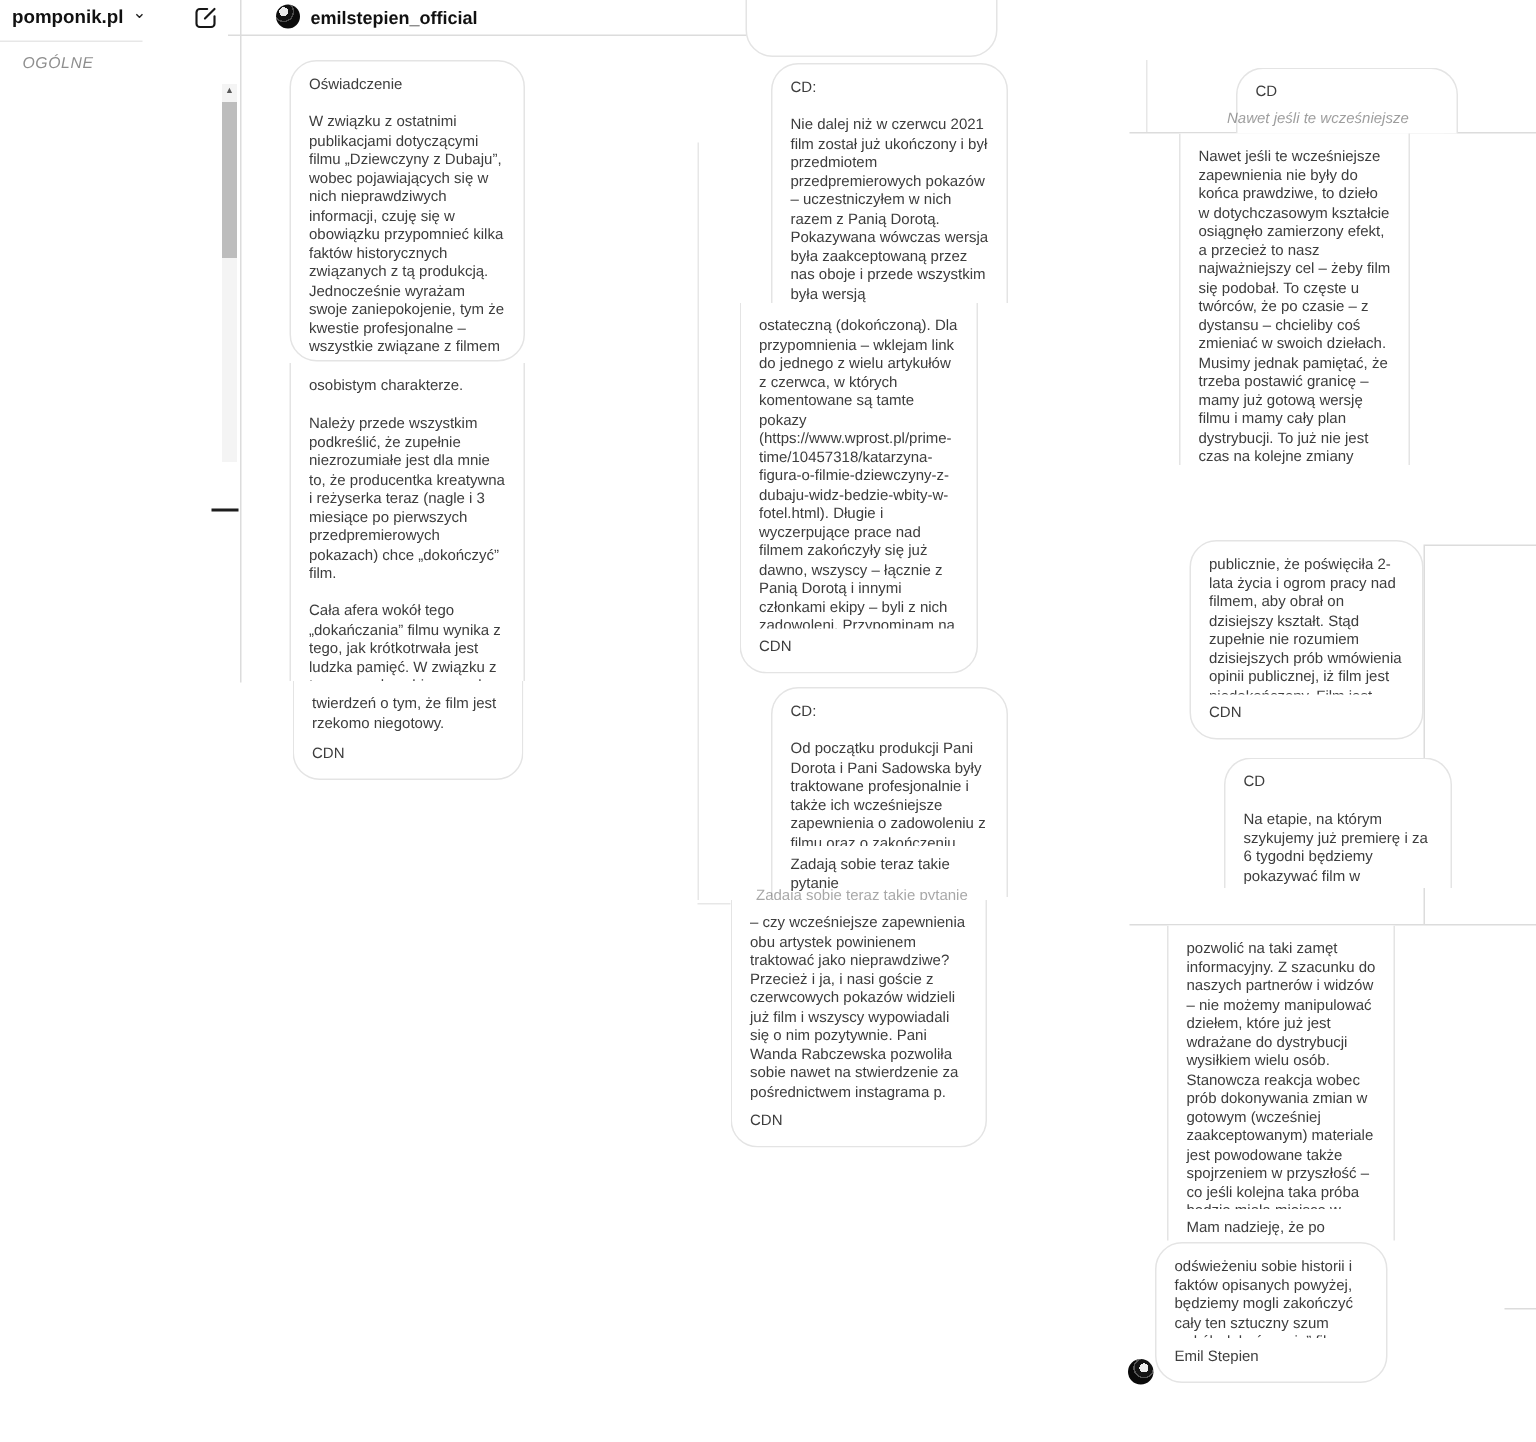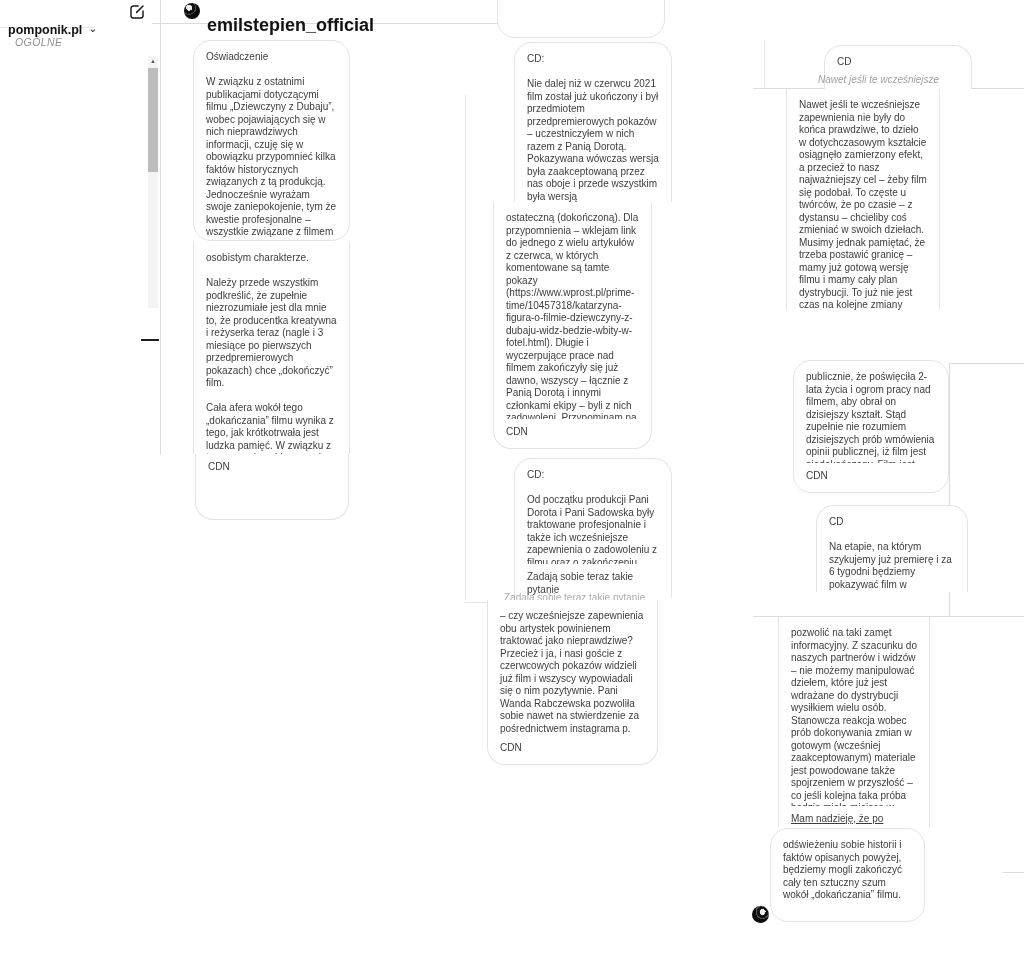--- a/index.html
+++ b/index.html
@@ -4,26 +4,26 @@
 <style>
   html,body{margin:0;padding:0;background:#fff;}
   #canvas{
     position:relative;width:1024px;height:961px;overflow:hidden;background:#fff;
     font-family:"Liberation Sans","DejaVu Sans",sans-serif;color:#3d3d3d;
   }
   .seam{position:absolute;background:#dcdcdc;}
   .seam.light{background:#e7e7e7;}
   
   .acct{position:absolute;left:8px;top:4px;display:flex;align-items:center;gap:6px;
-        font-size:12.5px;font-weight:700;color:#111;cursor:pointer;margin-top:19px;}
+        font-size:12.5px;font-weight:700;color:#111;cursor:pointer;}
   .chev{font-size:11px;font-weight:400;color:#222;line-height:10px;transform:translateY(-2px);}
   .compose{position:absolute;left:128px;top:3px;width:18px;height:18px;cursor:pointer;}
   .hdr-avatar{position:absolute;left:184px;top:3px;width:16px;height:16px;border-radius:50%;
     background:radial-gradient(circle at 32% 30%, #e8e8e8 0 3px, #101010 3px 6px, #4a4a4a 6px 7px, #0b0b0b 7px);}
-  .chat-title{position:absolute;left:207px;top:15px;font-size:18px;font-weight:700;color:#111;text-align:center;}
+  .chat-title{position:absolute;left:207px;top:5px;font-size:12px;font-weight:700;color:#111;text-align:center;}
   .info{position:absolute;left:505px;top:1px;width:16px;height:16px;border:1.5px solid #1f1f1f;border-radius:50%;
     display:flex;align-items:center;justify-content:center;font-size:9.5px;font-weight:700;color:#1f1f1f;
     font-family:"Liberation Serif","DejaVu Serif",serif;cursor:pointer;}
   
   .section-label{position:absolute;left:15px;top:36px;font-size:10.5px;color:#8f8f8f;letter-spacing:.4px;font-style:italic;}
   .sb-track{position:absolute;left:148px;top:56px;width:10px;height:252px;background:#f4f4f4;}
   .sb-arrow{position:absolute;left:148px;top:57px;width:10px;text-align:center;font-size:6px;color:#5a5a5a;line-height:8px;cursor:pointer;}
   .sb-thumb{position:absolute;left:148px;top:68px;width:10px;height:104px;background:#bdbdbd;cursor:pointer;}
   .dash{position:absolute;left:141px;top:339px;width:18px;height:2px;background:#1d1d1d;}
   
@@ -86,20 +86,21 @@
 W związku z ostatnimi publikacjami dotyczącymi filmu „Dziewczyny z Dubaju”, wobec pojawiających się w nich nieprawdziwych informacji, czuję się w obowiązku przypomnieć kilka faktów historycznych związanych z tą produkcją. Jednocześnie wyrażam swoje zaniepokojenie, tym że kwestie profesjonalne – wszystkie związane z filmem – stają się bronią wymierzoną przeciwko mnie w walce o czysto</div>
   </div>
   <div class="bubble cut-both" style="left:193px;top:242px;width:157px;height:212px;">
     <div class="bb-body">osobistym charakterze.
 
 Należy przede wszystkim podkreślić, że zupełnie niezrozumiałe jest dla mnie to, że producentka kreatywna i reżyserka teraz (nagle i 3 miesiące po pierwszych przedpremierowych pokazach) chce „dokończyć” film.
 
 Cała afera wokół tego „dokańczania” filmu wynika z tego, jak krótkotrwała jest ludzka pamięć. W związku z tym pozwolę sobie na małą retrospekcję, która pozwoli krytycznie ocenić wiarygodność</div>
   </div>
   <div class="bubble cut-top" style="left:195px;top:454px;width:154px;height:66px;">
+    <div class="bb-body">twierdzeń o tym, że film jest rzekomo niegotowy.</div>
     <div class="bb-foot">CDN</div>
   </div>
 
   <div class="bubble r18" style="left:497px;top:-24px;width:168px;height:62px;"></div>
   <div class="bubble cut-bottom" style="left:495px;top:42px;width:158px;height:160px;">
     <div class="bb-body">CD:
 
 Nie dalej niż w czerwcu 2021 film został już ukończony i był przedmiotem przedpremierowych pokazów – uczestniczyłem w nich razem z Panią Dorotą. Pokazywana wówczas wersja była zaakceptowaną przez nas oboje i przede wszystkim była wersją</div>
   </div>
   <div class="bubble cut-top" style="left:493px;top:202px;width:159px;height:247px;">
@@ -129,20 +130,21 @@
     <div class="bb-body">publicznie, że poświęciła 2-lata życia i ogrom pracy nad filmem, aby obrał on dzisiejszy kształt. Stąd zupełnie nie rozumiem dzisiejszych prób wmówienia opinii publicznej, iż film jest niedokończony. Film jest skończony i gotowy do premiery kinowej.</div>
     <div class="bb-foot">CDN</div>
   </div>
   <div class="bubble cut-bottom" style="left:797px;top:505px;width:152px;height:87px;">
     <div class="bb-body">CD
 
 Na etapie, na którym szykujemy już premierę i za 6 tygodni będziemy pokazywać film w</div>
   </div>
   <div class="bubble cut-both" style="left:778px;top:617px;width:152px;height:210px;">
     <div class="bb-body">pozwolić na taki zamęt informacyjny. Z szacunku do naszych partnerów i widzów – nie możemy manipulować dziełem, które już jest wdrażane do dystrybucji wysiłkiem wielu osób. Stanowcza reakcja wobec prób dokonywania zmian w gotowym (wcześniej zaakceptowanym) materiale jest powodowane także spojrzeniem w przyszłość – co jeśli kolejna taka próba będzie miała miejsce w przededniu premiery? Czy znów będziemy zmuszeni przełożyć jej termin?</div>
-    <div class="bb-foot" style="padding-bottom:2px;text-decoration:underline;">Mam nadzieję, że po</div>
+    <div class="bb-foot" style="padding-bottom:2px;">Mam nadzieję, że po</div>
   </div>
   <div class="bubble r18" style="left:770px;top:828px;width:155px;height:94px;">
     <div class="bb-body">odświeżeniu sobie historii i faktów opisanych powyżej, będziemy mogli zakończyć cały ten sztuczny szum wokół „dokańczania” filmu.</div>
+    <div class="bb-foot">Emil Stepien</div>
   </div>
   <div class="msg-avatar"></div>
 
 </div>
 
 </body></html>

